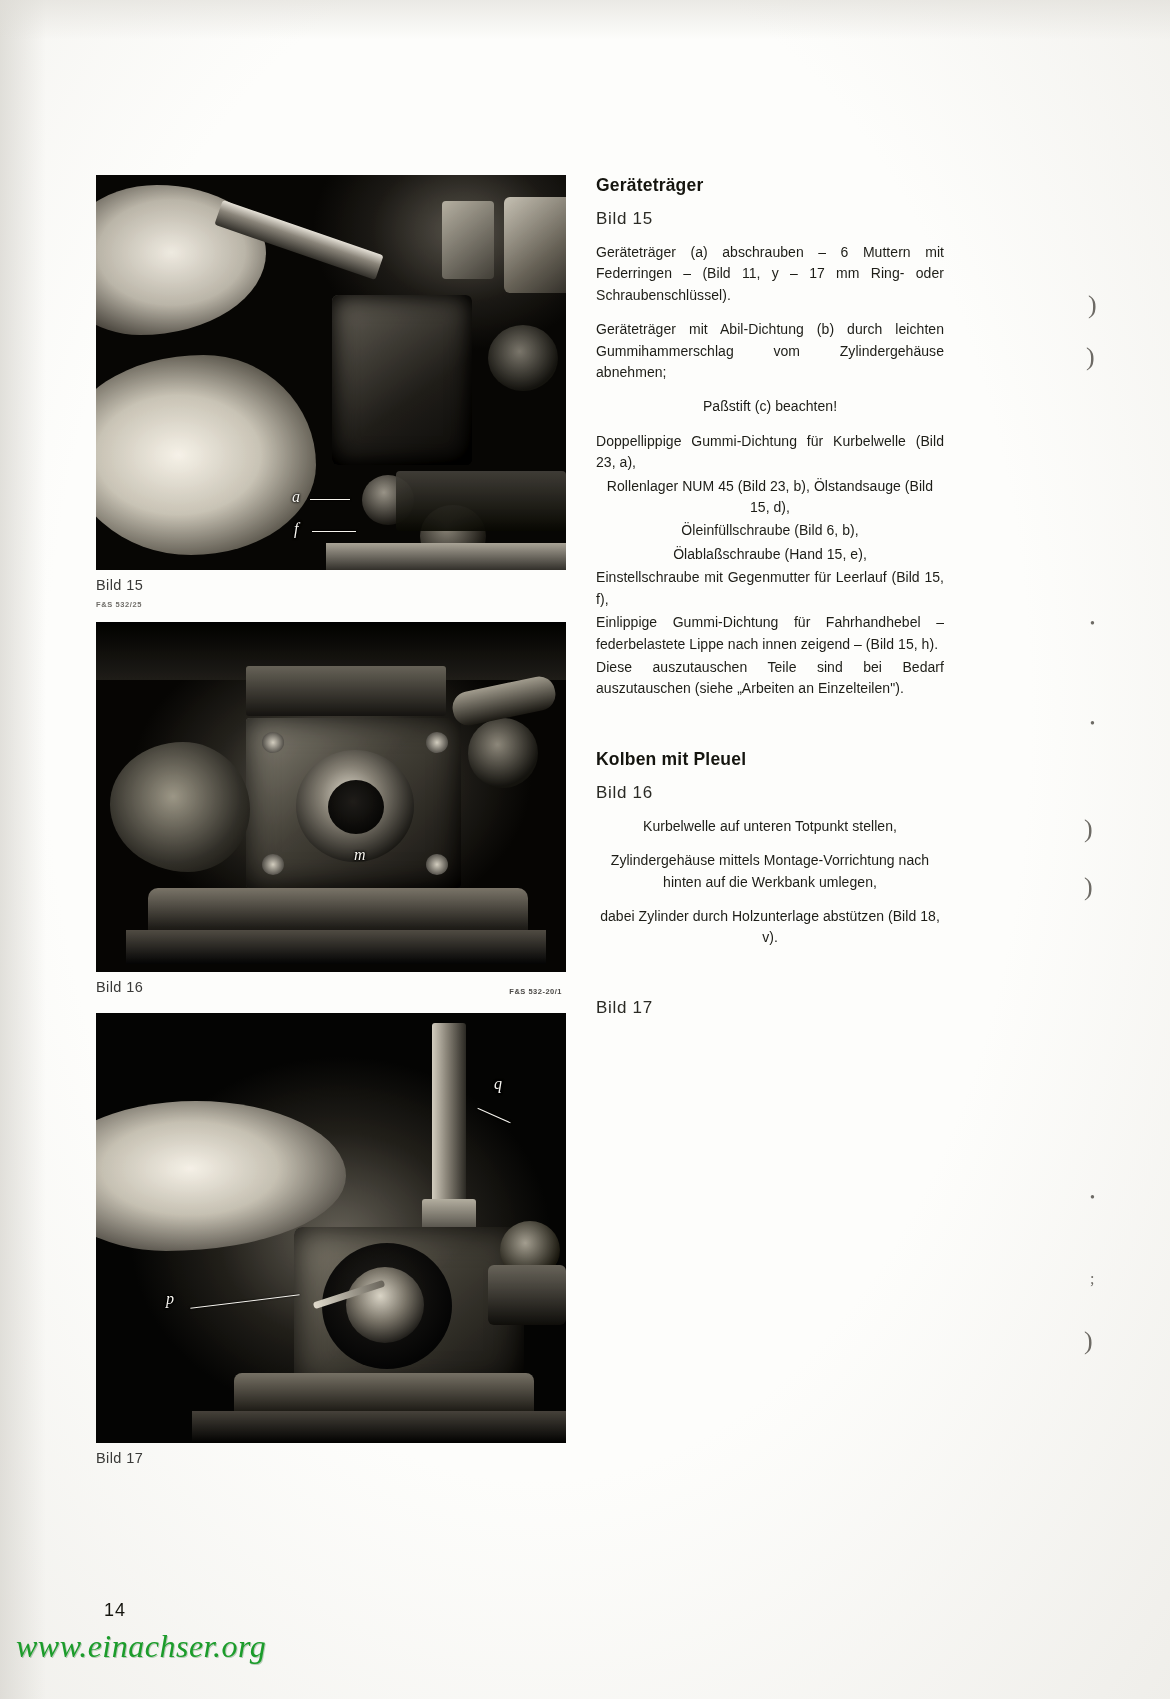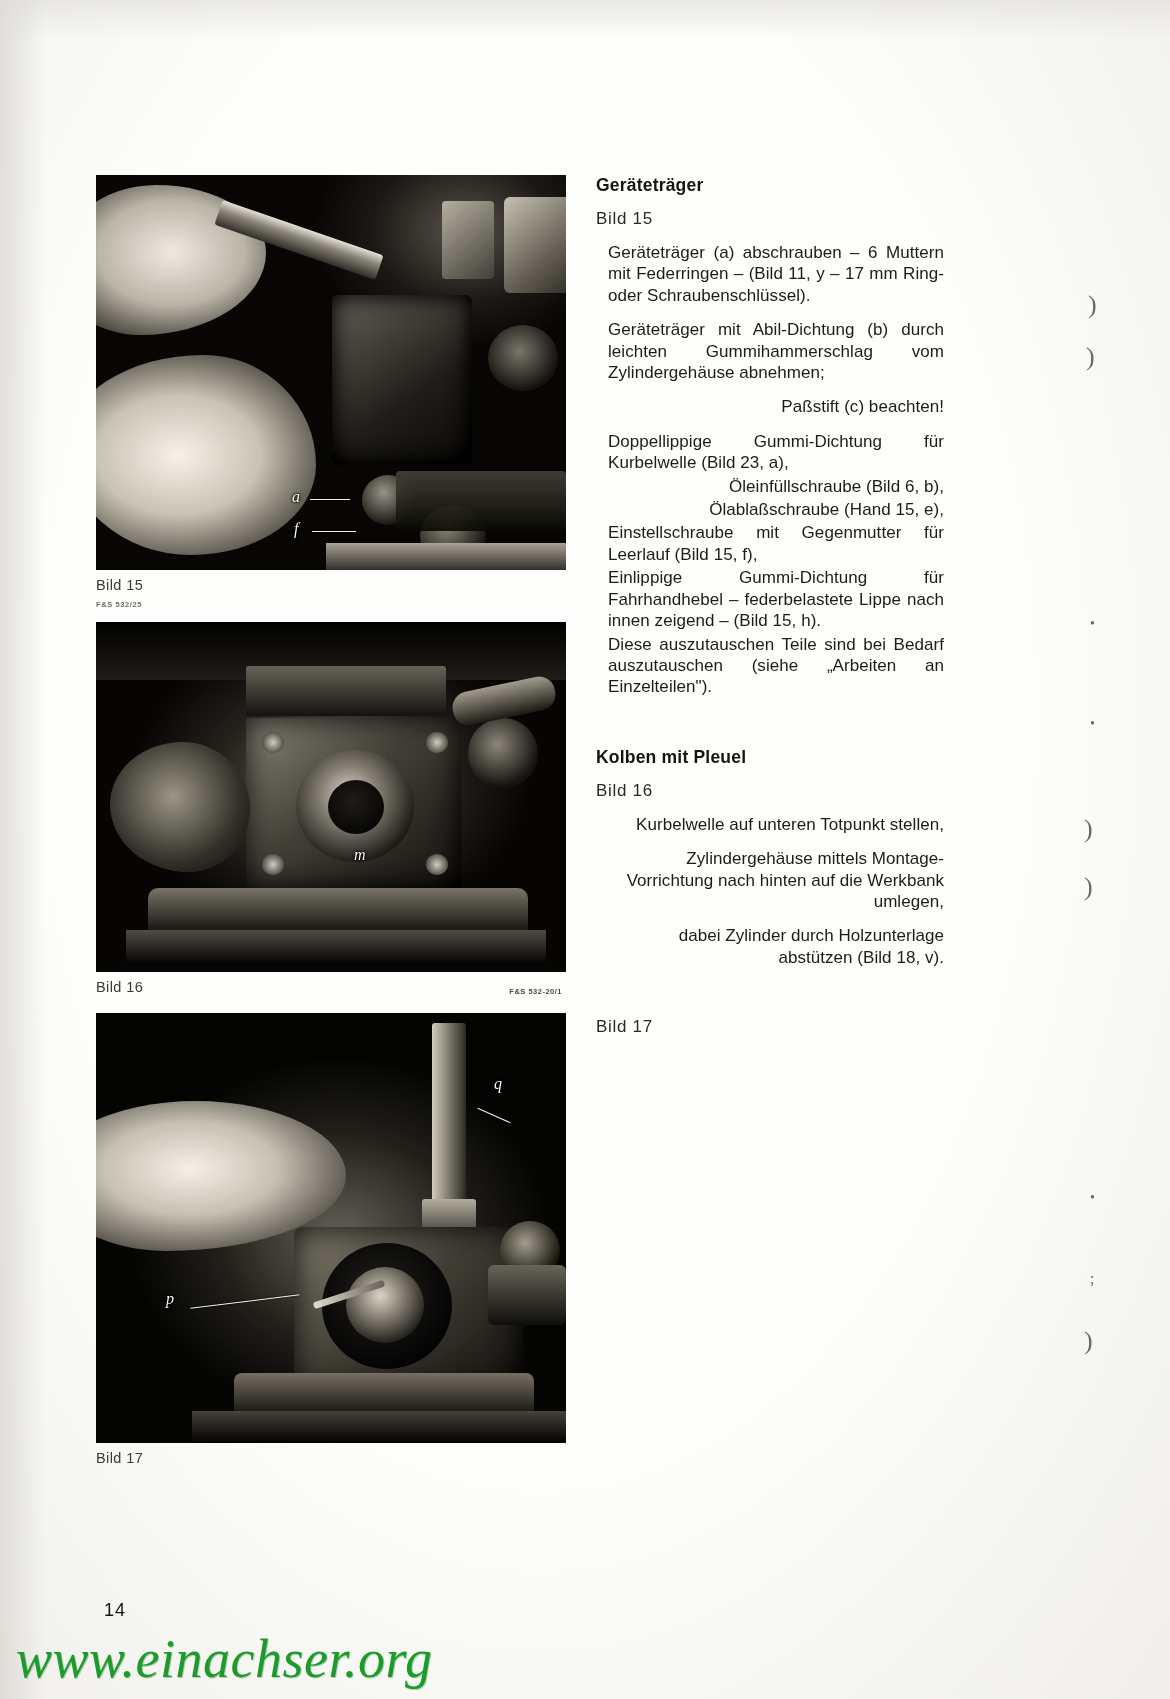--- a/index.html
+++ b/index.html
@@ -113,49 +113,49 @@
     margin: 0 0 13px 0;
     font-family: "Liberation Sans", sans-serif;
   }
   .bild-ref {
     font-size: 17px;
     color: #2a2a24;
     letter-spacing: 0.7px;
     margin: 0 0 13px 0;
   }
   .para {
-    font-size: 17px;
+    font-size: 14px;
     line-height: 21.4px;
     color: #1d1d17;
-    margin: 0 0 13px 12px;
+    margin: 0 0 13px 0;
     text-align: justify;
     letter-spacing: 0.05px;
     font-family: "Liberation Sans", sans-serif;
   }
   .para.tight { margin-bottom: 2px; }
-  .para.nojust { text-align: right; }
+  .para.nojust { text-align: center; }
   .gap-lg { height: 36px; }
 
   
   .page-number {
     position: absolute;
     left: 104px;
     top: 1600px;
     font-size: 18px;
     color: #15150f;
     letter-spacing: 1px;
   }
 
   
   .watermark {
     position: absolute;
     left: 16px;
     top: 1628px;
     font-family: "Liberation Serif", serif;
-    font-size: 54px;
+    font-size: 32px;
     font-style: italic;
     color: #1b9c2a;
     letter-spacing: 0.5px;
     text-shadow: 1px 1px 0 rgba(0,80,10,0.25);
     white-space: nowrap;
   }
 
   
   .margin-marks {
     position: absolute;
@@ -342,20 +342,21 @@
   <div class="col-right">
 
     <h2 class="sec-head">Geräteträger</h2>
     <div class="bild-ref">Bild 15</div>
 
     <p class="para">Geräteträger (a) abschrauben – 6 Muttern mit Federringen – (Bild 11, y – 17 mm Ring- oder Schraubenschlüssel).</p>
     <p class="para">Geräteträger mit Abil-Dichtung (b) durch leichten Gummihammerschlag vom Zylindergehäuse abnehmen;</p>
     <p class="para nojust">Paßstift (c) beachten!</p>
 
     <p class="para tight">Doppellippige Gummi-Dichtung für Kurbelwelle (Bild 23, a),</p>
+    <p class="para tight nojust">Rollenlager NUM 45 (Bild 23, b), Ölstandsauge (Bild 15, d),</p>
     <p class="para tight nojust">Öleinfüllschraube (Bild 6, b),</p>
     <p class="para tight nojust">Ölablaßschraube (Hand 15, e),</p>
     <p class="para tight">Einstellschraube mit Gegenmutter für Leerlauf (Bild 15, f),</p>
     <p class="para tight">Einlippige Gummi-Dichtung für Fahrhandhebel – federbelastete Lippe nach innen zeigend – (Bild 15, h).</p>
 
     <p class="para">Diese auszutauschen Teile sind bei Bedarf auszutauschen (siehe „Arbeiten an Einzelteilen").</p>
 
     <div class="gap-lg"></div>
 
     <h2 class="sec-head">Kolben mit Pleuel</h2>

